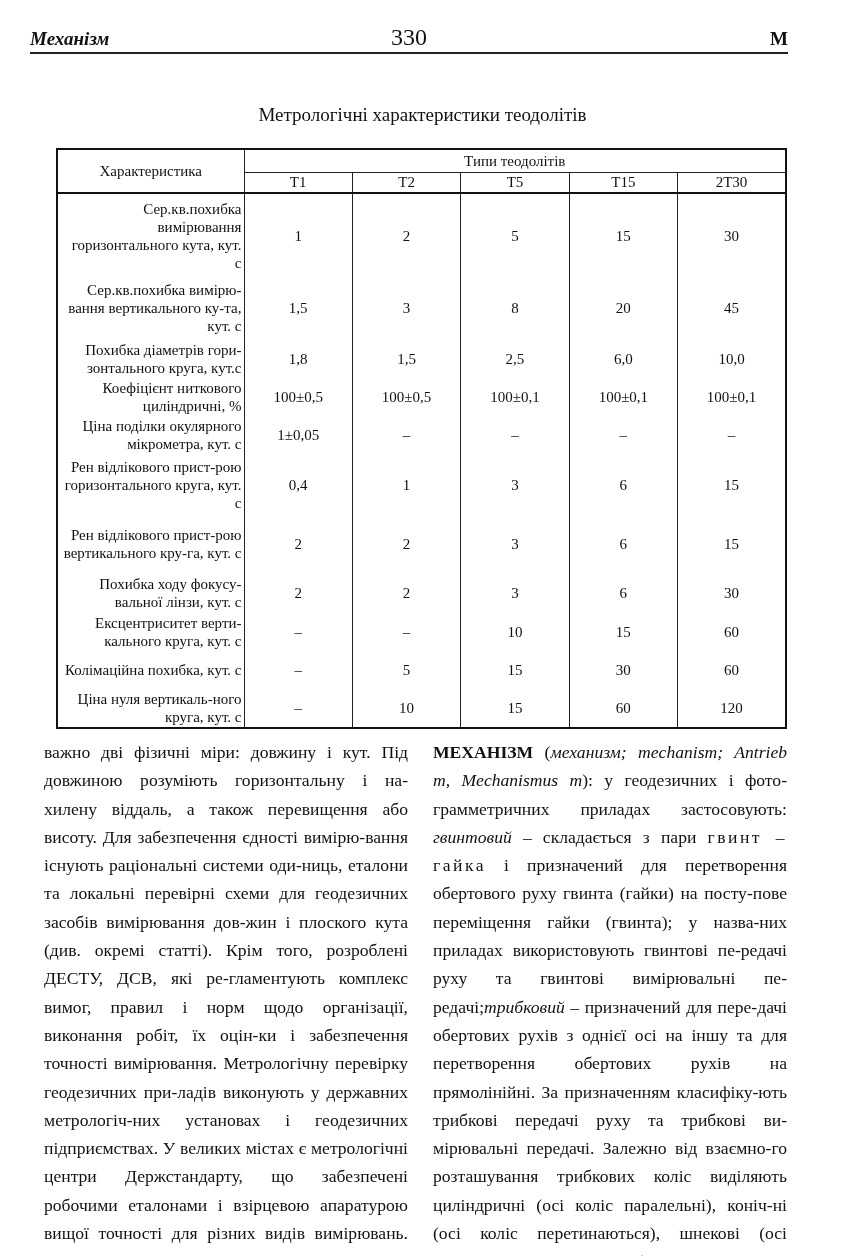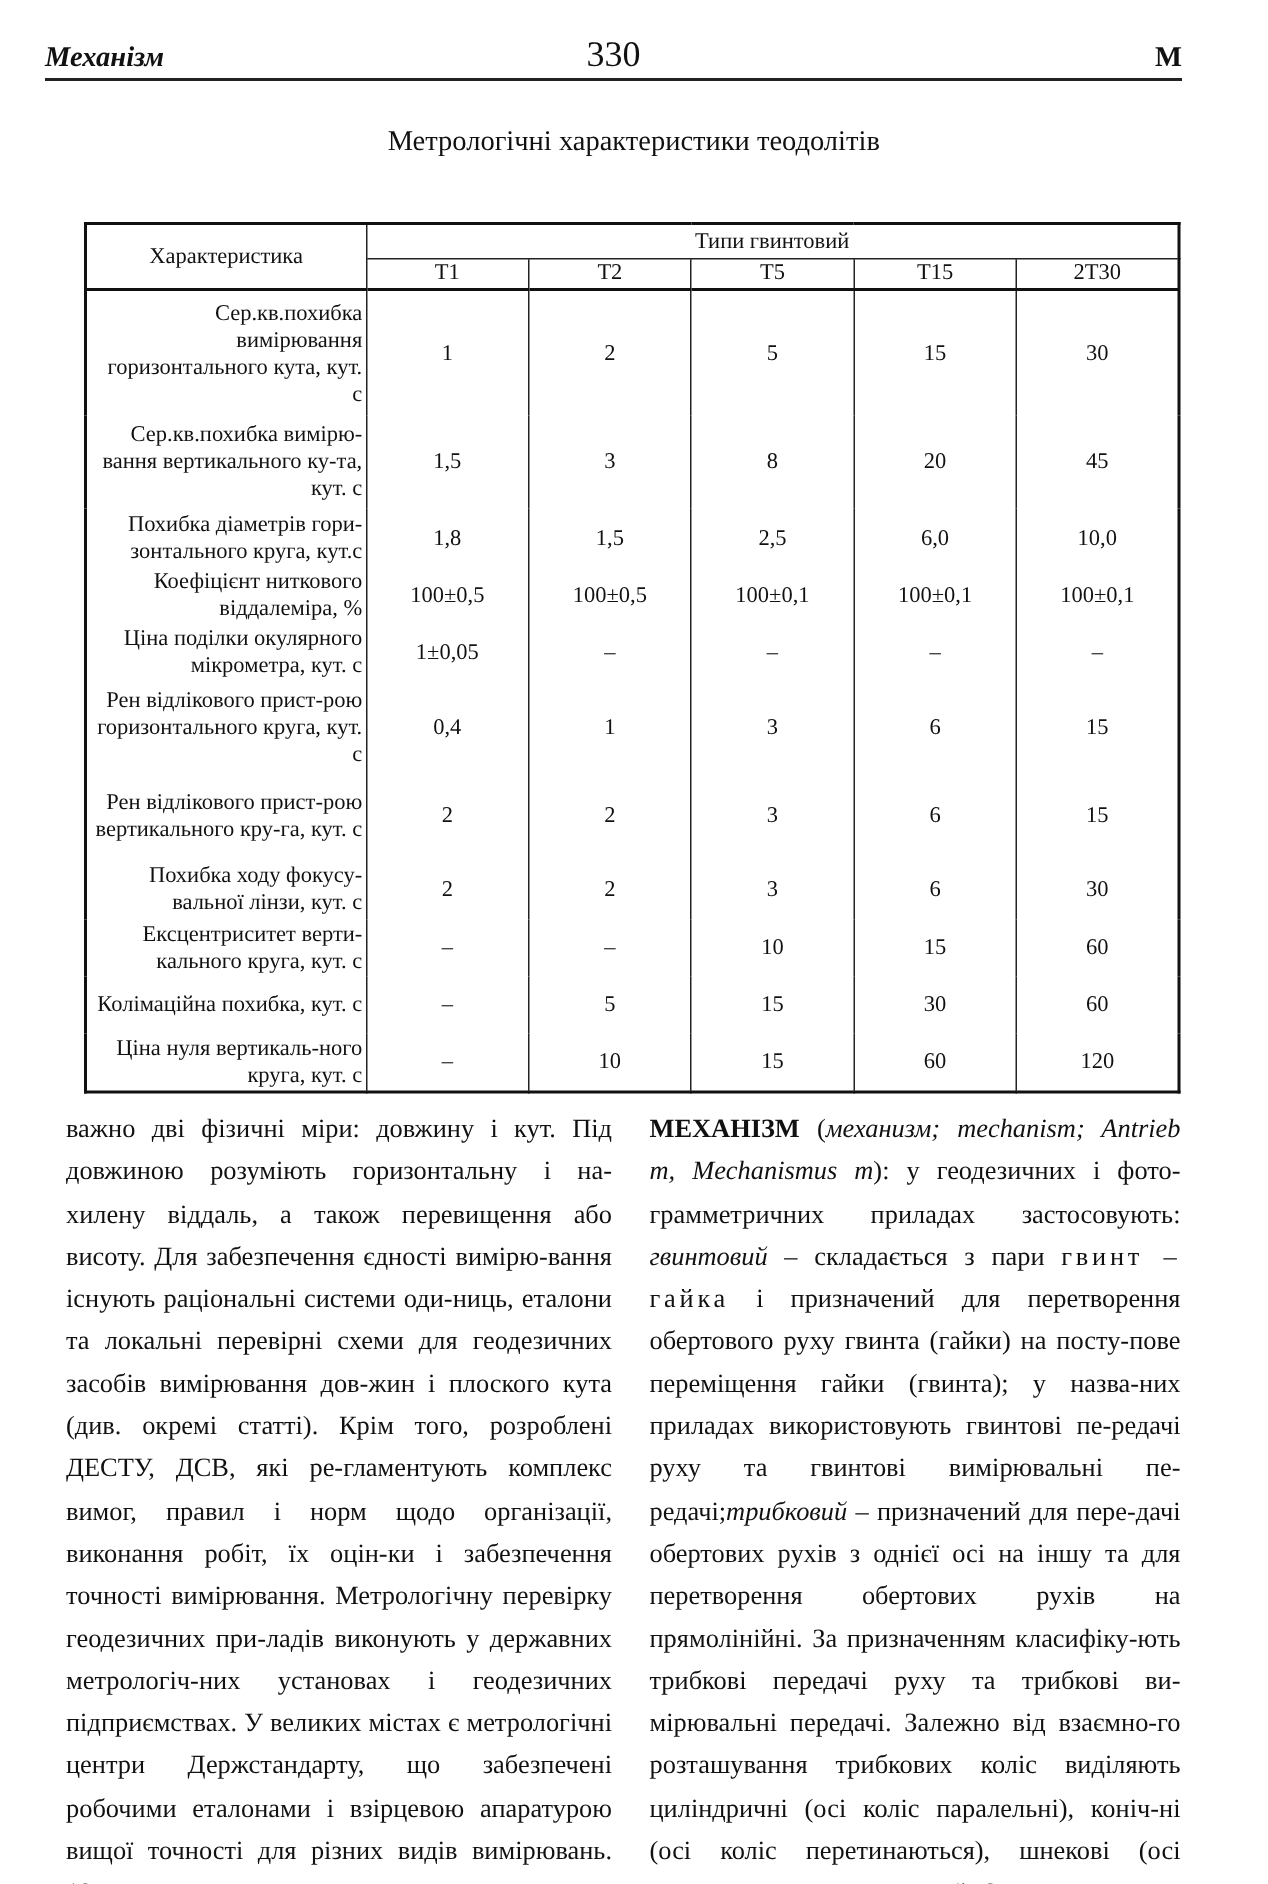--- a/index.html
+++ b/index.html
@@ -5,21 +5,21 @@
     html, body { margin: 0; padding: 0; background: #ffffff; }
     body { width: 845px; height: 1256px; position: relative; overflow: hidden;
            font-family: "Liberation Serif", "DejaVu Serif", serif; color: #111; }
 
     .running-head { position: absolute; left: 30px; top: 24px; width: 758px; height: 28px; }
     .rh-left { position: absolute; left: 0; top: 4px; font-style: italic; font-weight: bold; font-size: 19px; }
     .rh-center { position: absolute; left: 0; right: 0; top: 0; text-align: center; font-size: 24px; }
     .rh-right { position: absolute; right: 0; top: 4px; font-weight: bold; font-size: 19px; }
     .rh-rule { position: absolute; left: 30px; top: 52px; width: 758px; height: 0; border-top: 2px solid #222; }
 
-    .table-title { position: absolute; left: 0; width: 845px; top: 84px; text-align: center; font-size: 19px; }
+    .table-title { position: absolute; left: 0; width: 845px; top: 104px; text-align: center; font-size: 19px; }
 
     table.specs { position: absolute; left: 56px; top: 148px; width: 729px; border-collapse: collapse;
                   border: 2.5px solid #111; font-size: 15px; line-height: 18px; table-layout: fixed; }
     table.specs col.c0 { width: 187px; }
     table.specs col.cv { width: 108.4px; }
     table.specs th { font-weight: normal; border: 1px solid #222; padding: 0; text-align: center; }
     table.specs th.h-char { border-bottom: 2.5px solid #111; vertical-align: middle; height: 42px; }
     table.specs th.h-group { height: 21px; text-align: center; padding-left: 0; }
     table.specs th.h-type { height: 19px; border-bottom: 2.5px solid #111; margin-top: 44px; }
     table.specs td { border-left: 1px solid #222; border-right: 1px solid #222; border-top: none; border-bottom: none;
@@ -51,21 +51,21 @@
     <col class="c0">
       <col class="cv">
       <col class="cv">
       <col class="cv">
       <col class="cv">
       <col class="cv">
   </colgroup>
   <thead>
     <tr>
       <th class="h-char" rowspan="2">Характеристика</th>
-      <th class="h-group" colspan="5">Типи гвинтовий</th>
+      <th class="h-group" colspan="5">Типи теодолітів</th>
     </tr>
     <tr>
       <th class="h-type">Т1</th>
       <th class="h-type">Т2</th>
       <th class="h-type">Т5</th>
       <th class="h-type">Т15</th>
       <th class="h-type">2Т30</th>
     </tr>
   </thead>
   <tbody id="specs-body">
@@ -87,21 +87,21 @@
       </tr>
       <tr style="height: 39px;">
         <td class="label">Похибка діаметрів гори-зонтального круга, кут.с</td>
         <td>1,8</td>
         <td>1,5</td>
         <td>2,5</td>
         <td>6,0</td>
         <td>10,0</td>
       </tr>
       <tr style="height: 38px;">
-        <td class="label">Коефіцієнт ниткового віддалеміра, %</td>
+        <td class="label">Коефіцієнт ниткового циліндричні, %</td>
         <td>100±0,5</td>
         <td>100±0,5</td>
         <td>100±0,1</td>
         <td>100±0,1</td>
         <td>100±0,1</td>
       </tr>
       <tr style="height: 38px;">
         <td class="label">Ціна поділки окулярного мікрометра, кут. с</td>
         <td>1±0,05</td>
         <td>–</td>

